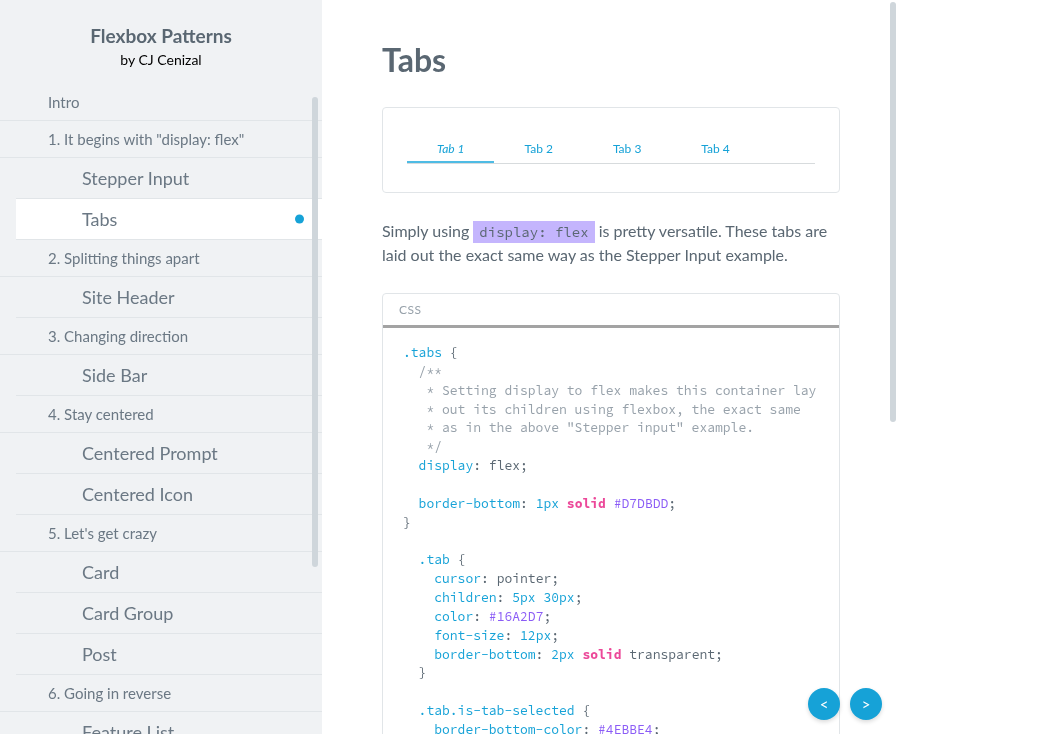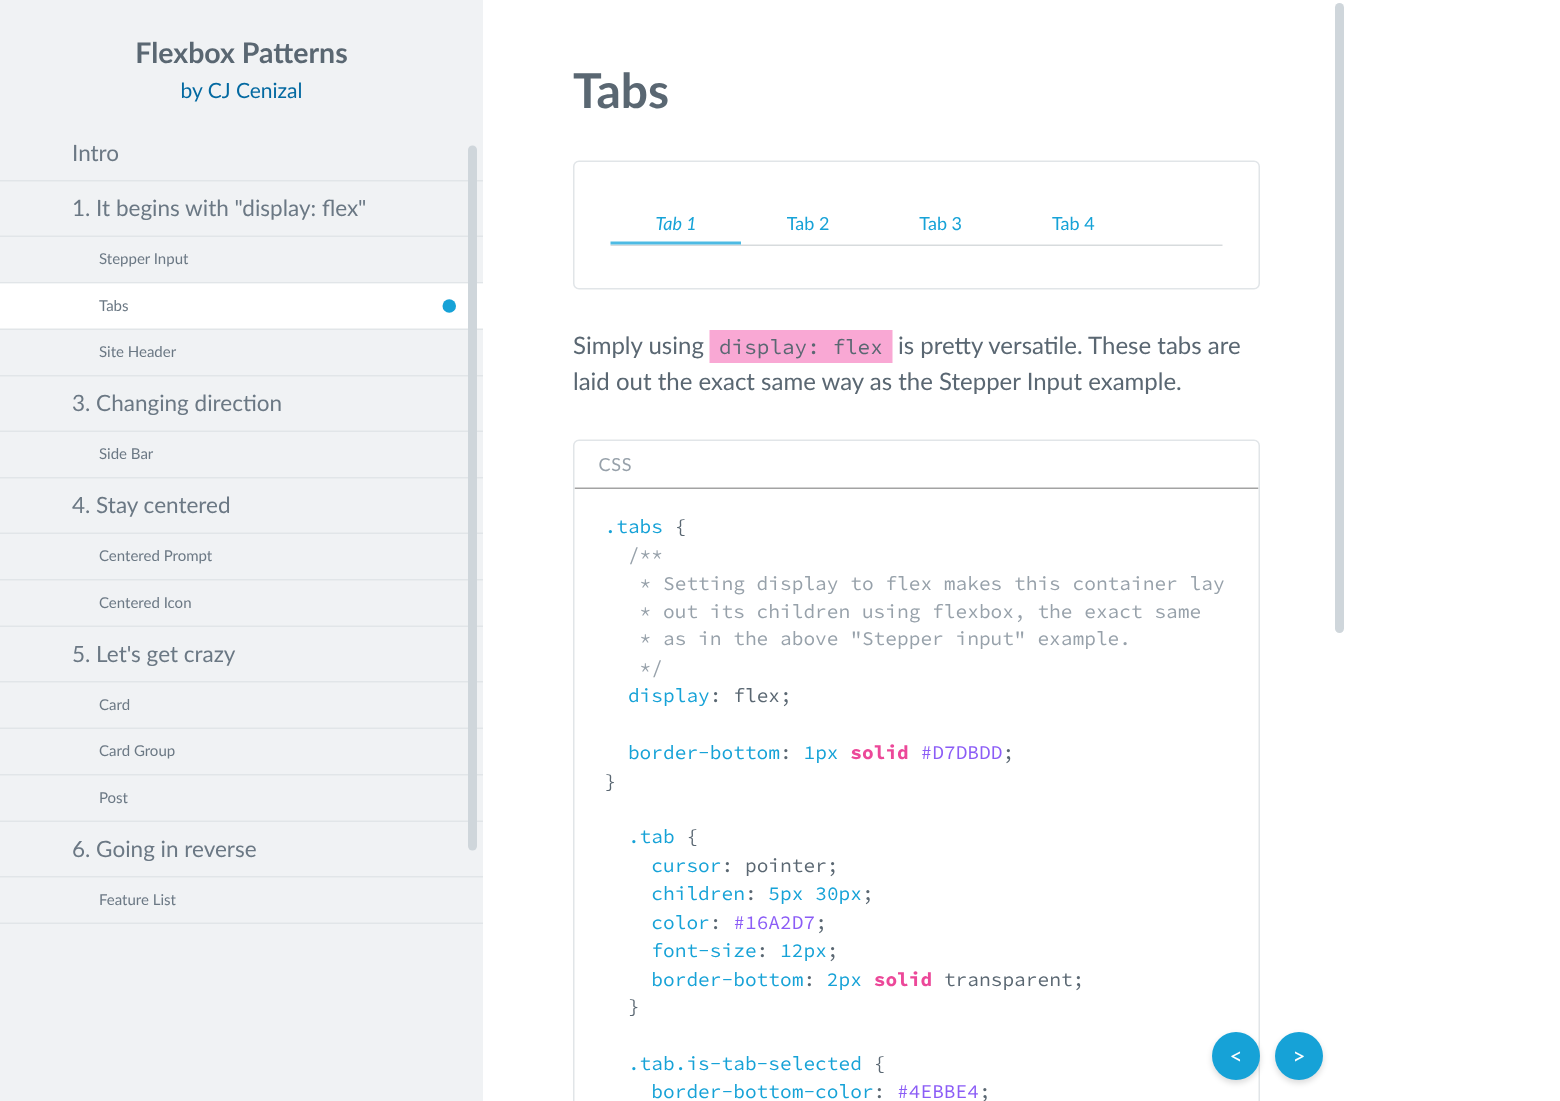--- a/index.html
+++ b/index.html
@@ -26,21 +26,21 @@
   text-align: center;
   padding: 24px 20px 12px;
 }
 .sidebar-title {
   font-size: 19px;
   font-weight: 700;
   color: #5a6772;
 }
 .sidebar-byline {
   font-size: 14px;
-  color: #0369a1;
+  color: #000000;
   margin-top: 4px;
 }
 .sidebar-nav {
   overflow-y: auto;
   flex: 1;
   padding: 4px 0 20px;
 }
 .sidebar-scrollbar {
   position: absolute;
   left: 312px;
@@ -57,22 +57,23 @@
   color: #6b7884;
   cursor: pointer;
   border-bottom: 1px solid #e1e5e8;
   position: relative;
 }
 .nav-item.heading {
   padding-left: 48px;
   font-size: 15px;
 }
 .nav-item.sub {
-  font-size: 10px;
+  font-size: 18px;
   padding-left: 66px;
+  margin-left: 16px;
 }
 .nav-item.active {
   background: #fff;
 }
 .nav-item .dot {
   position: absolute;
   right: 18px;
   top: 50%;
   transform: translateY(-50%);
   width: 9px;
@@ -113,37 +114,37 @@
   border-bottom-color: #4EBBE4;
   font-style: italic;
 }
 .body-text {
   font-size: 16px;
   line-height: 1.5;
   color: #5a6772;
   margin-bottom: 26px;
 }
 code.inline {
-  background: #f9a8d4;
+  background: #c4b5fd;
   padding: 2px 6px;
   font-family: "Source Code Pro", Menlo, Consolas, monospace;
   font-size: 14px;
   color: #5a6772;
 }
 .code-card {
   border: 1px solid #e1e5e8;
   border-radius: 4px;
   overflow: hidden;
 }
 .code-card-header {
   padding: 8px 16px;
   font-size: 12px;
   color: #97a1aa;
   letter-spacing: 0.5px;
-  border-bottom: 1px solid #a3a3a3;
+  border-bottom: 3px solid #a3a3a3;
 }
 .code-block {
   padding: 16px 20px 20px;
   font-family: "Source Code Pro", Menlo, Consolas, monospace;
   font-size: 13px;
   line-height: 1.45;
   white-space: pre;
   color: #5a6772;
 }
 .tok-sel { color: #16A2D7; }
@@ -191,20 +192,21 @@
   <aside class="sidebar">
     <div class="sidebar-header">
       <div class="sidebar-title">Flexbox Patterns</div>
       <div class="sidebar-byline">by CJ Cenizal</div>
     </div>
     <nav class="sidebar-nav" id="sidebar-nav">
         <a class="nav-item heading">Intro</a>
         <a class="nav-item heading">1. It begins with "display: flex"</a>
         <a class="nav-item sub">Stepper Input</a>
         <a class="nav-item sub active">Tabs<span class="dot"></span></a>
+        <a class="nav-item heading">2. Splitting things apart</a>
         <a class="nav-item sub">Site Header</a>
         <a class="nav-item heading">3. Changing direction</a>
         <a class="nav-item sub">Side Bar</a>
         <a class="nav-item heading">4. Stay centered</a>
         <a class="nav-item sub">Centered Prompt</a>
         <a class="nav-item sub">Centered Icon</a>
         <a class="nav-item heading">5. Let's get crazy</a>
         <a class="nav-item sub">Card</a>
         <a class="nav-item sub">Card Group</a>
         <a class="nav-item sub">Post</a>

